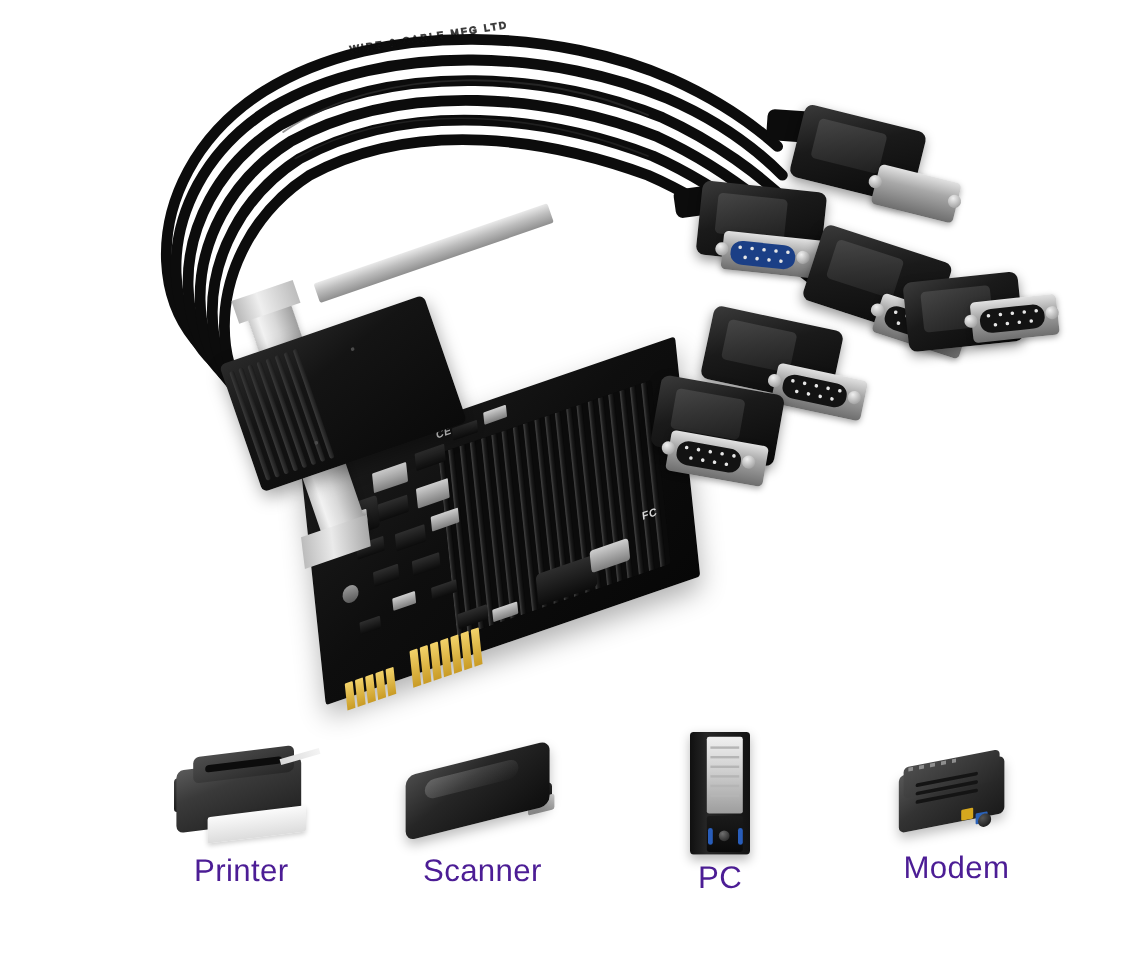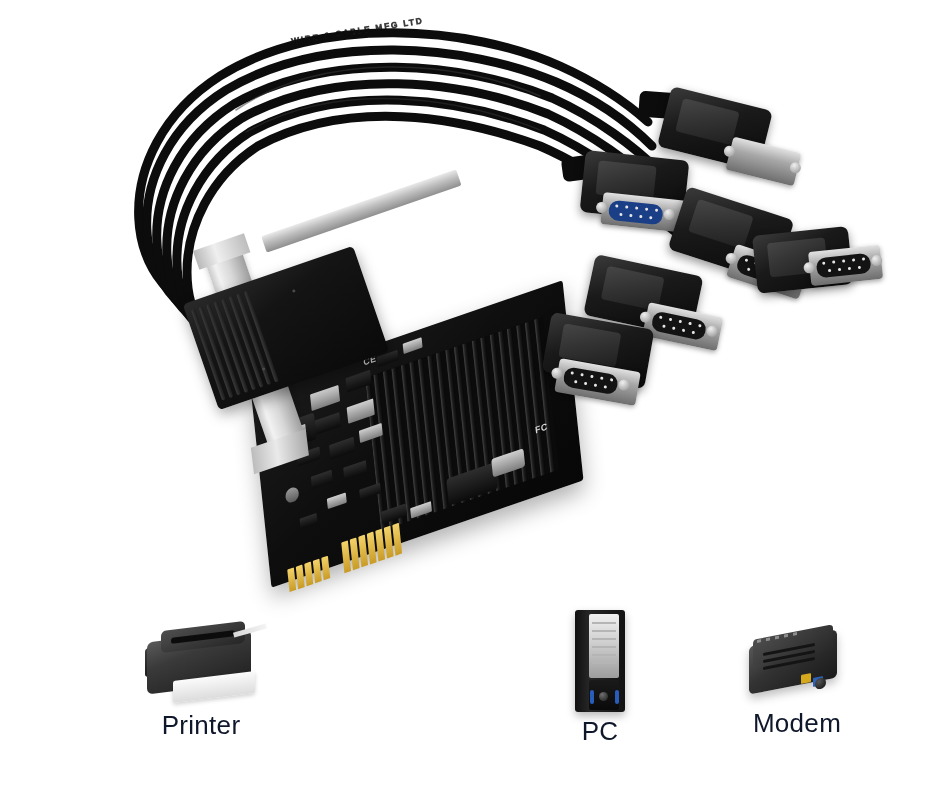--- a/index.html
+++ b/index.html
@@ -89,21 +89,21 @@
   .db9 .screw{position:absolute;width:11px;height:11px;border-radius:50%;
      background:radial-gradient(circle at 35% 30%,#f0f0f0,#8c8c8c);}
   .db9 .strain{position:absolute;background:#0c0c0c;border-radius:6px;}
 
   
   #for-title{position:absolute;left:446px;top:588px;font-size:45px;color:#4a4a4a;
      font-family:"Liberation Sans",sans-serif;letter-spacing:0px;z-index:20;}
 
   
   .device{position:absolute;text-align:center;z-index:20;}
-  .device .label{font-size:26px;color:#0f172a;letter-spacing:.3px;
+  .device .label{font-size:26px;color:#4c1d95;letter-spacing:.3px;
      font-family:"Liberation Sans",sans-serif;white-space:nowrap;}
   .dev-art{position:relative;margin:0 auto;}
 
   
   #printer-art{width:128px;height:92px;}
   #printer-art .body{position:absolute;left:10px;top:18px;width:104px;height:52px;
      background:linear-gradient(165deg,#5a5a5a 0%,#3a3a3a 35%,#202020 100%);
      border-radius:6px;transform:skewY(-7deg);}
   #printer-art .top{position:absolute;left:24px;top:8px;width:84px;height:22px;
      background:linear-gradient(165deg,#4f4f4f,#262626);border-radius:5px;
@@ -389,20 +389,28 @@
       <div class="side"></div>
         <div class="body"></div>
       <div class="top"></div>
         <div class="slot"></div>
       <div class="paper"></div>
         <div class="tray"></div>
     </div>
     <div class="label">Printer</div>
   </div>
 
+  <div class="device" style="left:330px;top:618px;width:144px;">
+    <div class="dev-art" id="scanner-art">
+      <div class="base"></div>
+        <div class="panel"></div>
+        <div class="lid"></div>
+    </div>
+    <div class="label">Scanner</div>
+  </div>
 
   <div class="device" style="left:742px;top:622px;width:110px;">
     <div class="dev-art" id="modem-art">
       <div class="box"></div>
         <div class="top"></div>
       <div class="vent" style="left:20px;top:26px;"></div>
       <div class="vent" style="left:20px;top:33px;"></div>
       <div class="vent" style="left:20px;top:40px;"></div>
       <div class="leds"></div>
       <div class="port" style="left:58px;top:52px;background:#d6a81e;"></div>

